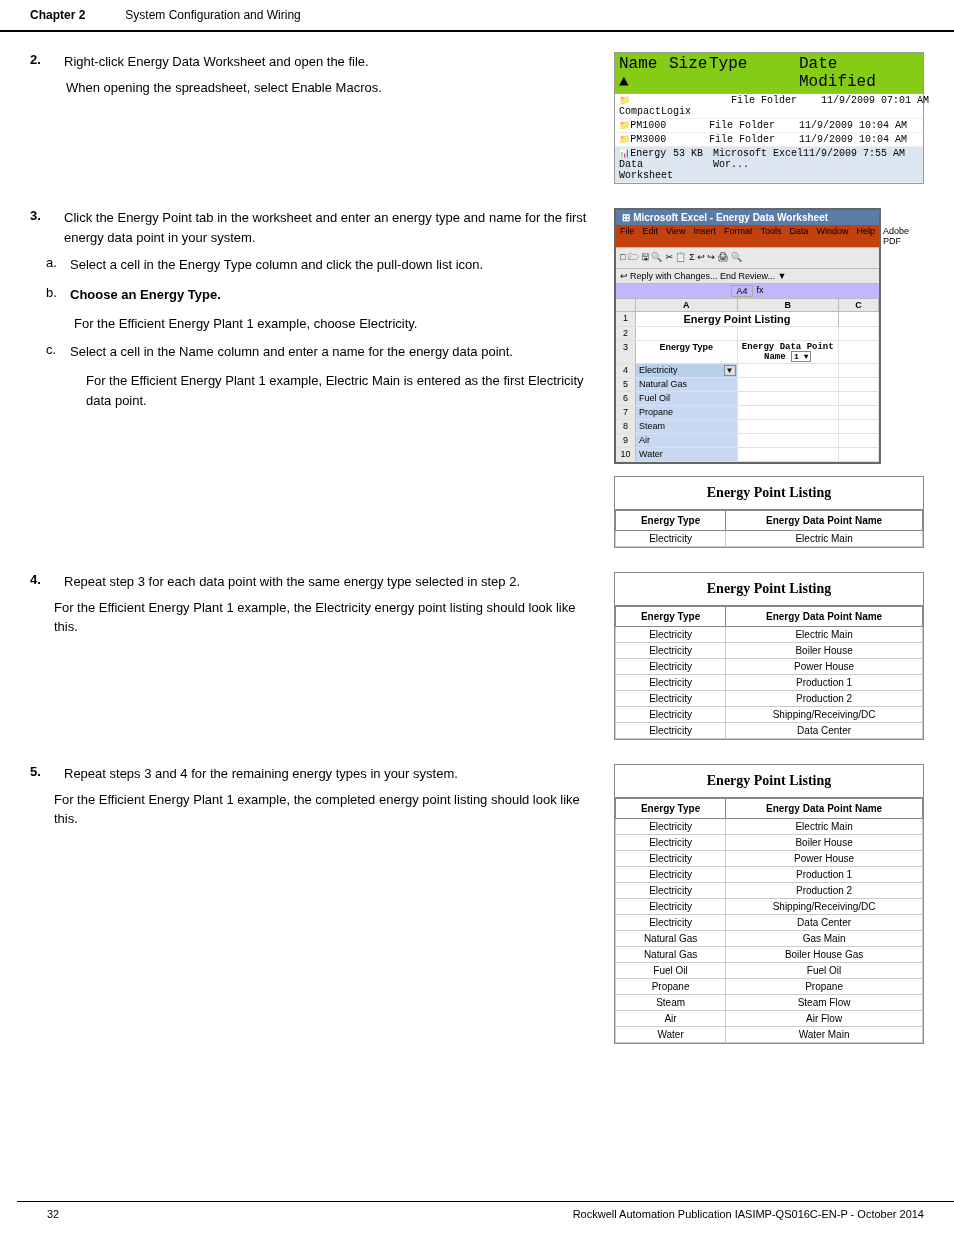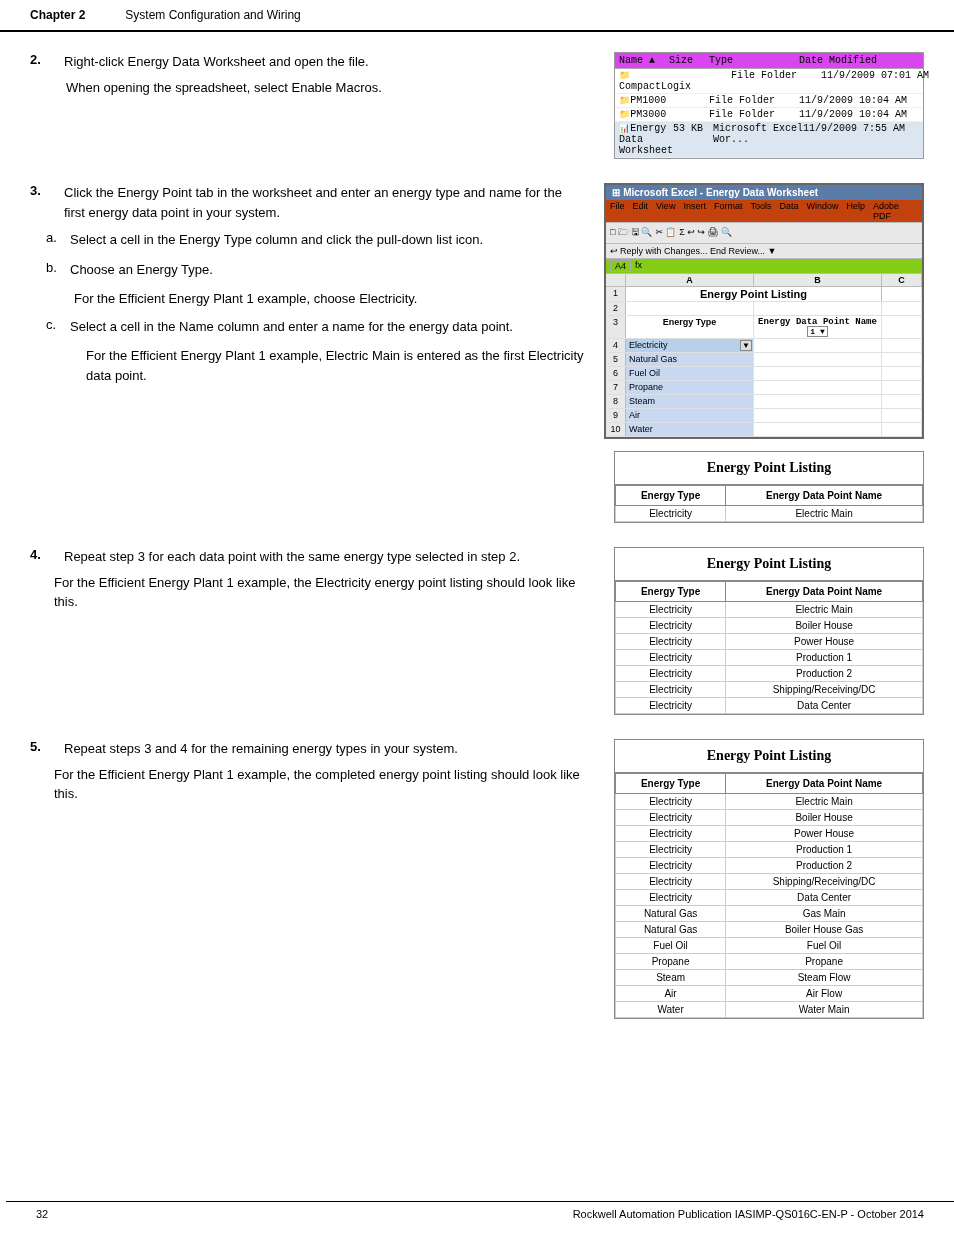--- a/index.html
+++ b/index.html
@@ -67,38 +67,38 @@
       line-height: 1.5;
       flex: 1;
     }
     .sub-step-indent {
       margin-left: 24px;
       font-size: 13px;
       line-height: 1.5;
       margin-bottom: 8px;
     }
     .bold {
-      font-weight: normal;
+      font-weight: bold;
     }
 
     
     .file-explorer {
       border: 1px solid #999;
       background: #fff;
       width: 310px;
       font-size: 10px;
       font-family: 'Courier New', monospace;
     }
     .file-explorer-header {
       display: grid;
       grid-template-columns: 1fr 40px 90px 120px;
-      background: #d946ef;
+      background: #84cc16;
       border-bottom: 1px solid #aaa;
       padding: 2px 4px;
-      font-size: 10px;
+      font-size: 16px;
     }
     .file-explorer-row {
       display: grid;
       grid-template-columns: 1fr 40px 90px 120px;
       padding: 1px 4px;
       font-size: 10px;
       border-bottom: 1px solid #eee;
     }
     .file-explorer-row.highlighted {
       background: #dce6f1;
@@ -109,21 +109,21 @@
     }
     .excel-icon::before {
       content: '📊';
       font-size: 9px;
     }
 
     
     .excel-window {
       border: 2px solid #666;
       background: #fff;
-      width: 320px;
+      width: 267px;
       font-size: 9px;
       font-family: Arial, sans-serif;
     }
     .excel-titlebar {
       background: #5c7ca8;
       color: #fff;
       padding: 2px 6px;
       font-size: 10px;
       font-weight: bold;
     }
@@ -135,26 +135,27 @@
       display: flex;
       gap: 8px;
     }
     .excel-toolbar {
       background: #e8e8e8;
       border-bottom: 1px solid #bbb;
       padding: 2px 4px;
       font-size: 9px;
     }
     .excel-formula {
-      background: #84cc16;
+      background: #c4b5fd;
       border-bottom: 1px solid #bbb;
       padding: 1px 4px;
       font-size: 9px;
       display: flex;
       gap: 4px;
+      justify-content: center;
     }
     .excel-grid-header {
       display: grid;
       grid-template-columns: 20px 1fr 1fr 40px;
       background: #e8e8e8;
       border-bottom: 1px solid #bbb;
       font-size: 9px;
       text-align: center;
     }
     .excel-col-header {
@@ -223,21 +224,21 @@
       border: 1px solid #ccc;
       padding: 2px 6px;
       text-align: center;
       font-size: 10px;
     }
 
     
     .page-footer {
       position: absolute;
       bottom: 15px;
-      left: 6px;
+      left: 17px;
       right: 0;
       display: flex;
       justify-content: space-between;
       padding: 0 30px;
       font-size: 11px;
       border-top: 1px solid #000;
       padding-top: 6px;
     }
 
     .step-row {

